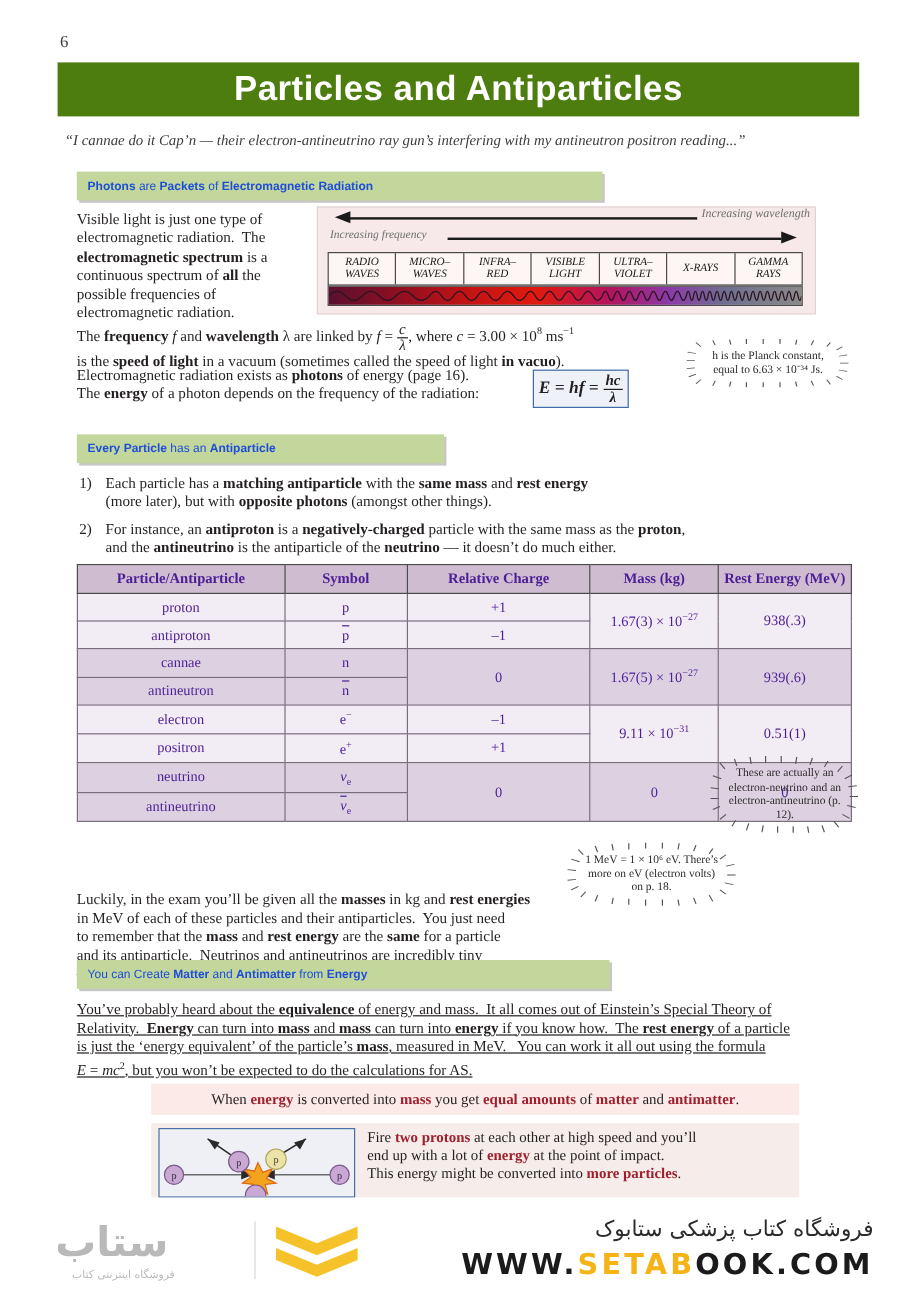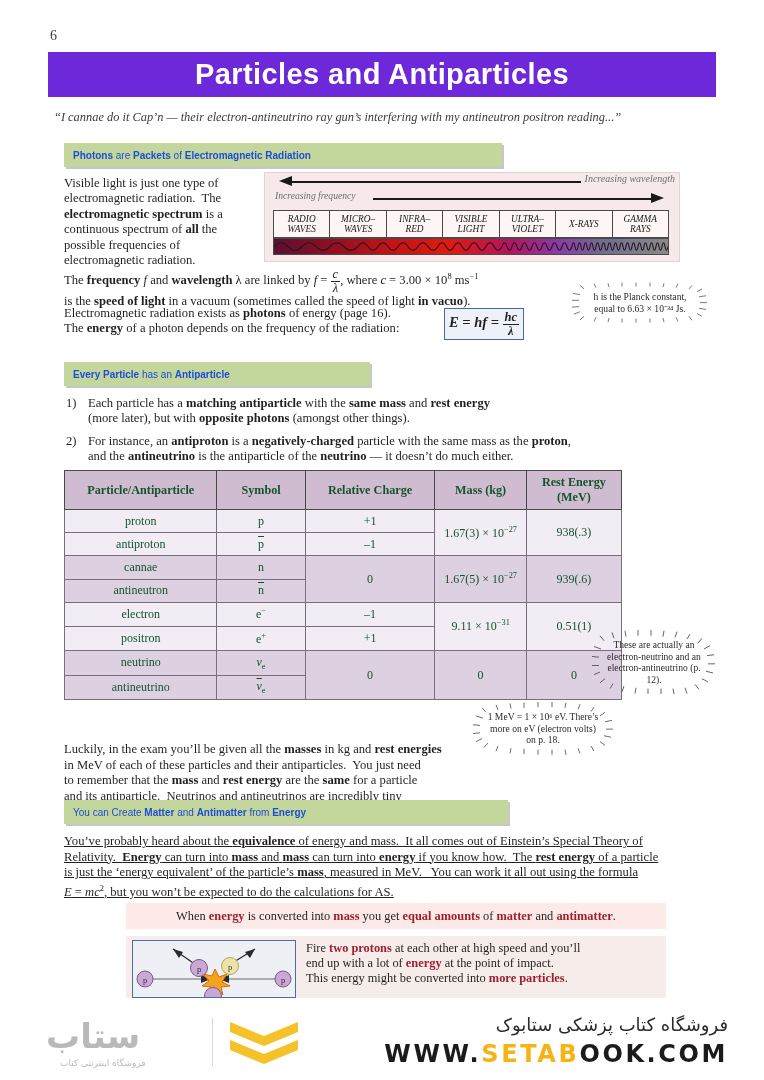--- a/index.html
+++ b/index.html
@@ -12,21 +12,21 @@
 
   
   .page-num{
     position:absolute;left:50px;top:28px;
     font-family:"Liberation Serif",serif;font-size:14px;color:#3a3a3a;
   }
 
   
   .title-banner{
     position:absolute;left:48px;top:52px;width:668px;height:45px;
-    background:#6d28d9;display:flex;align-items:center;justify-content:center;
+    background:#4d7c0f;display:flex;align-items:center;justify-content:center;
   }
   .title-banner span{
     font-family:"Liberation Sans",sans-serif;font-weight:bold;
     font-size:29px;color:#ffffff;letter-spacing:.4px;
   }
 
   
   .quote{
     position:absolute;left:54px;top:110px;width:660px;
     font-family:"Liberation Serif",serif;font-style:italic;
@@ -103,23 +103,23 @@
   .burst{
     position:absolute;text-align:center;
     font-family:"Liberation Serif",serif;font-size:9.6px;line-height:11.6px;
     color:#2b2b2b;
   }
   .burst .inner{position:relative;z-index:2;padding:9px 13px;}
   .burst .rays{position:absolute;left:0;top:0;width:100%;height:100%;z-index:1;}
 
   
   table.ptab{
-    position:absolute;left:64px;top:470px;width:558px;
+    position:absolute;left:64px;top:470px;width:646px;
     border-collapse:collapse;
-    font-family:"Liberation Serif",serif;font-size:12px;color:#14532d;
+    font-family:"Liberation Serif",serif;font-size:12px;color:#4c1d95;
   }
   table.ptab th{
     background:#cfbcd0;border:1.4px solid #4a4a4a;
     font-weight:bold;font-size:12.2px;padding:4px 2px;text-align:center;
   }
   table.ptab td{
     border:1.1px solid #7a6d7e;text-align:center;padding:3.6px 2px;
   }
   .rw-light{background:#f2ecf4;}
   .rw-dark{background:#ddd1e1;}

